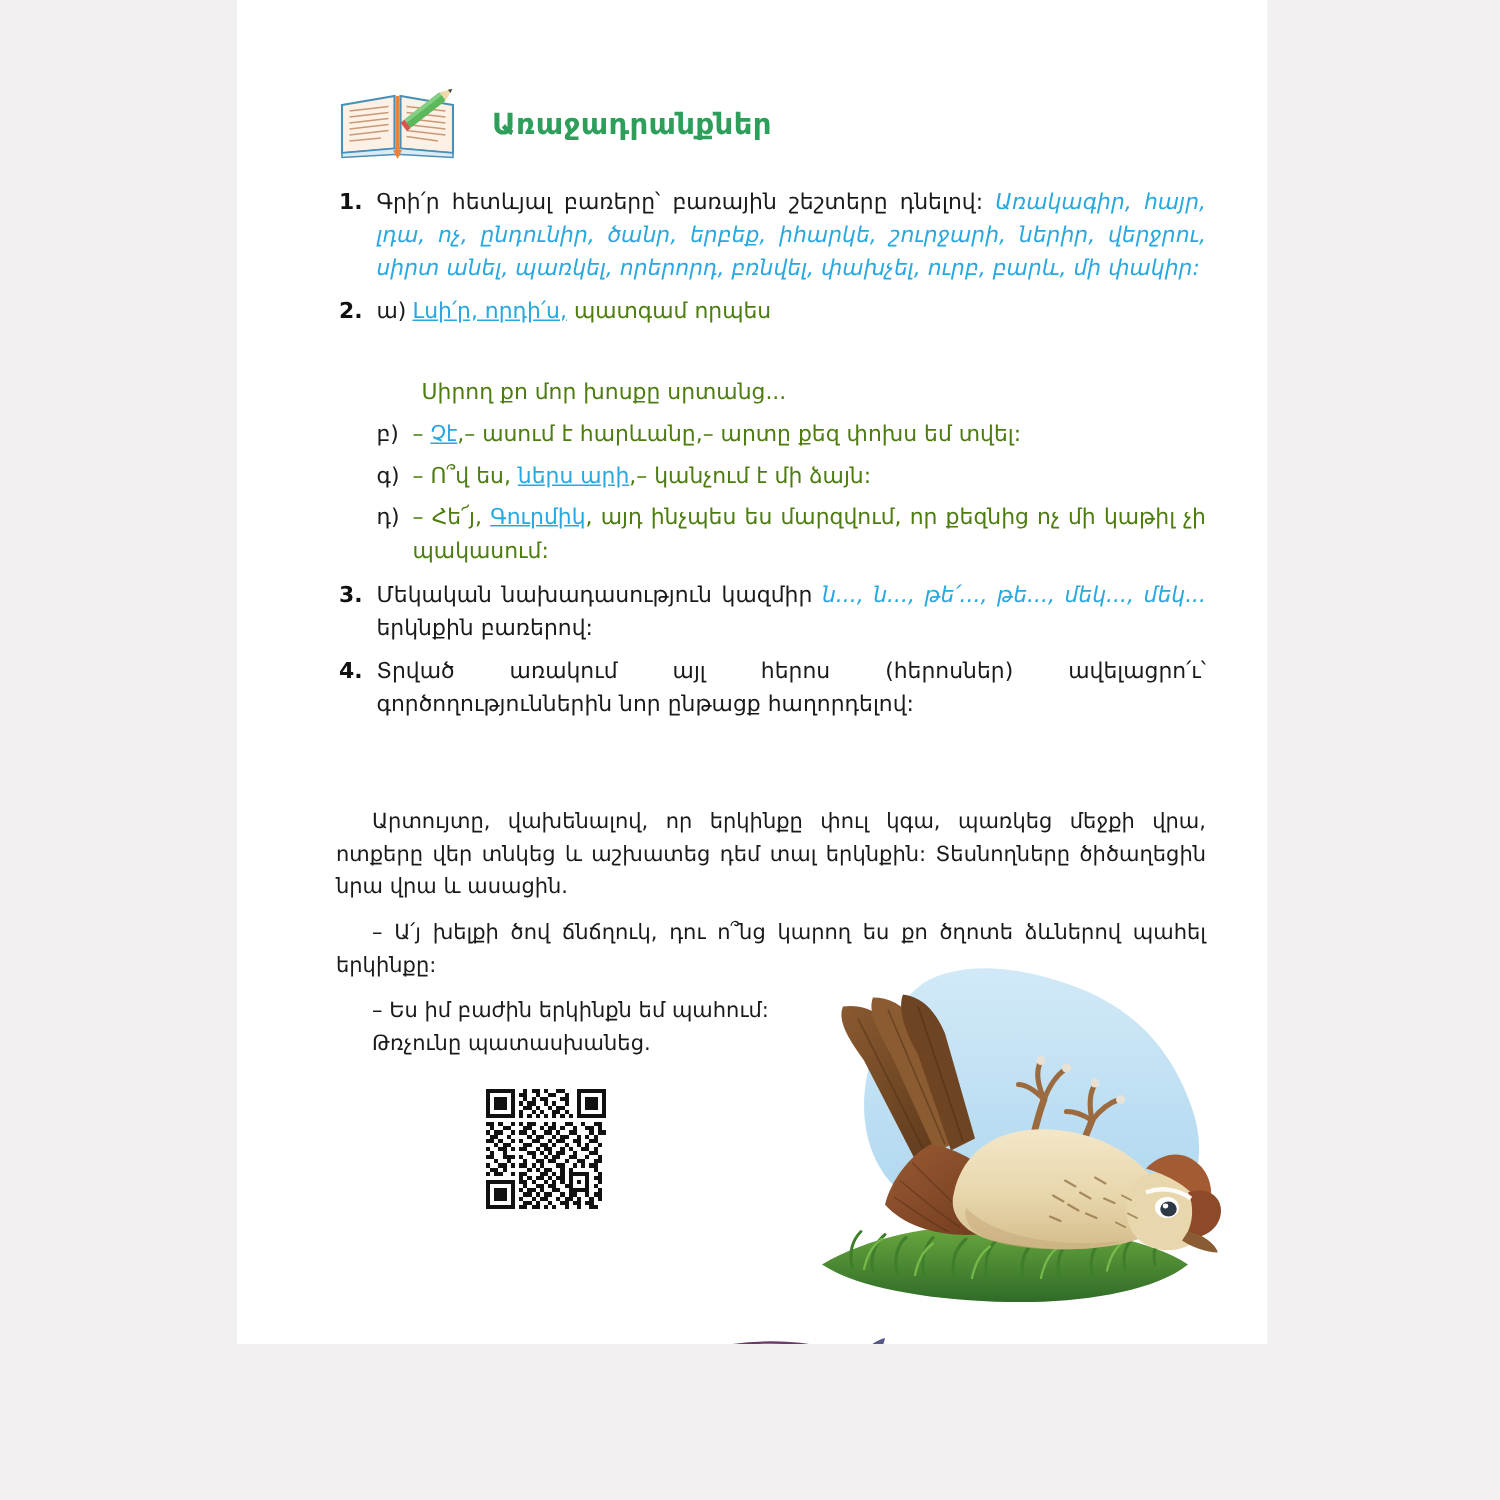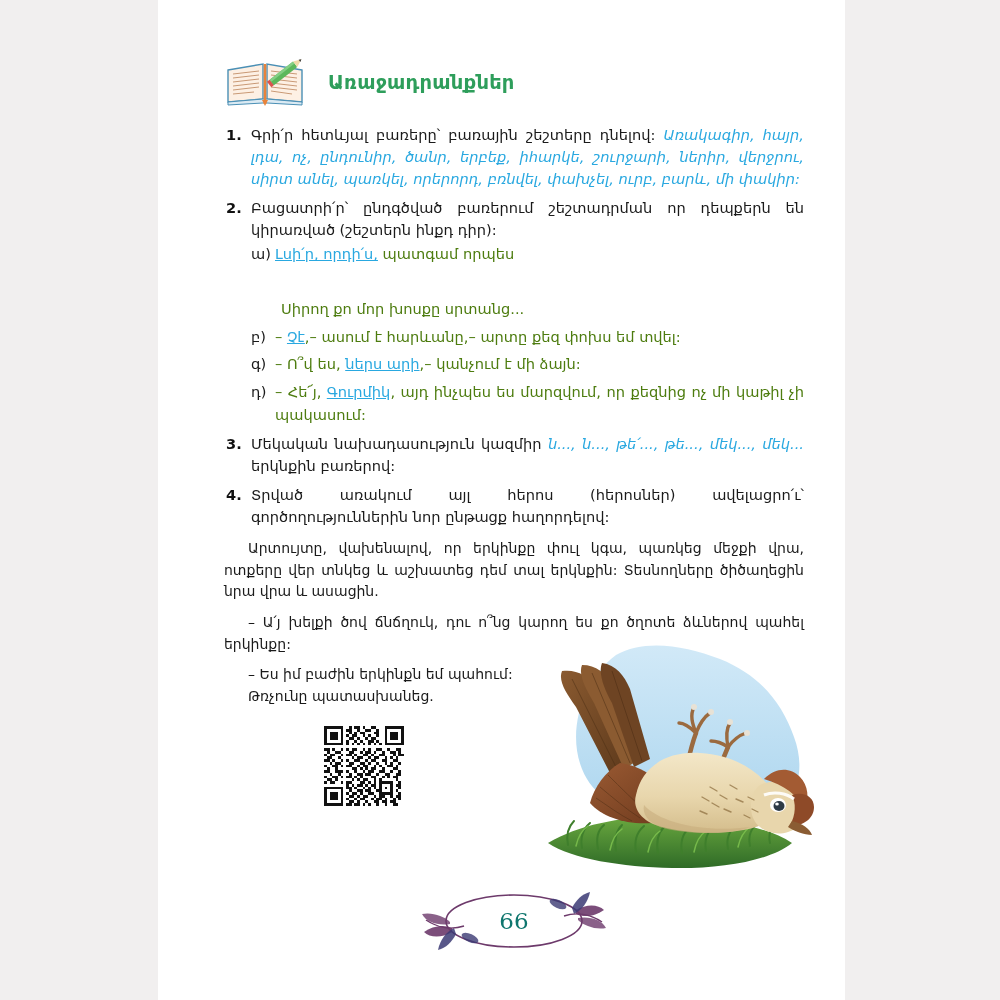--- a/index.html
+++ b/index.html
@@ -3,21 +3,21 @@
 <meta charset="utf-8">
 <style>
   html, body {
     margin: 0; padding: 0;
     width: 1000px; height: 1000px;
     background: #f1efef;
     font-family: "DejaVu Sans", "Liberation Sans", sans-serif;
   }
   #root {
     position: relative;
-    width: 1000px; height: 1000px;
+    width: 1000px; height: 896px;
     overflow: hidden;
   }
   .page {
     position: absolute;
     left: 158px; top: 0;
     width: 687px; height: 1000px;
     background: #ffffff;
   }
   .content {
     position: absolute;
@@ -193,21 +193,20 @@
       <div class="ex-list">
 
         <div class="ex-item">
           <span class="ex-num">1.</span>
           <span>Գրի՛ր հետևյալ բառերը՝ բառային շեշտերը դնելով:</span>
           <span class="blue-italic">Առակագիր, հայր, լդա, ոչ, ընդունիր, ծանր, երբեք, իհարկե, շուրջարի, ներիր, վերջրու, սիրտ անել, պառկել, որերորդ, բռնվել, փախչել, ուրբ, բարև, մի փակիր:</span>
         </div>
 
         <div class="ex-item">
           <span class="ex-num">2.</span>
-          <span>Բացատրի՛ր՝ ընդգծված բառերում շեշտադրման որ դեպքերն են կիրառված (շեշտերն ինքդ դիր):</span>
 
           <div class="sub-list">
 
             <div class="sub-item">
               <span class="sub-letter">ա)</span>
               <span class="blue-u">Լսի՛ր, որդի՛ս,</span><span class="blue"> պատգամ որպես</span>
               <span class="sub-cont blue">Սիրող քո մոր խոսքը սրտանց...</span>
             </div>
 
             <div class="sub-item">

